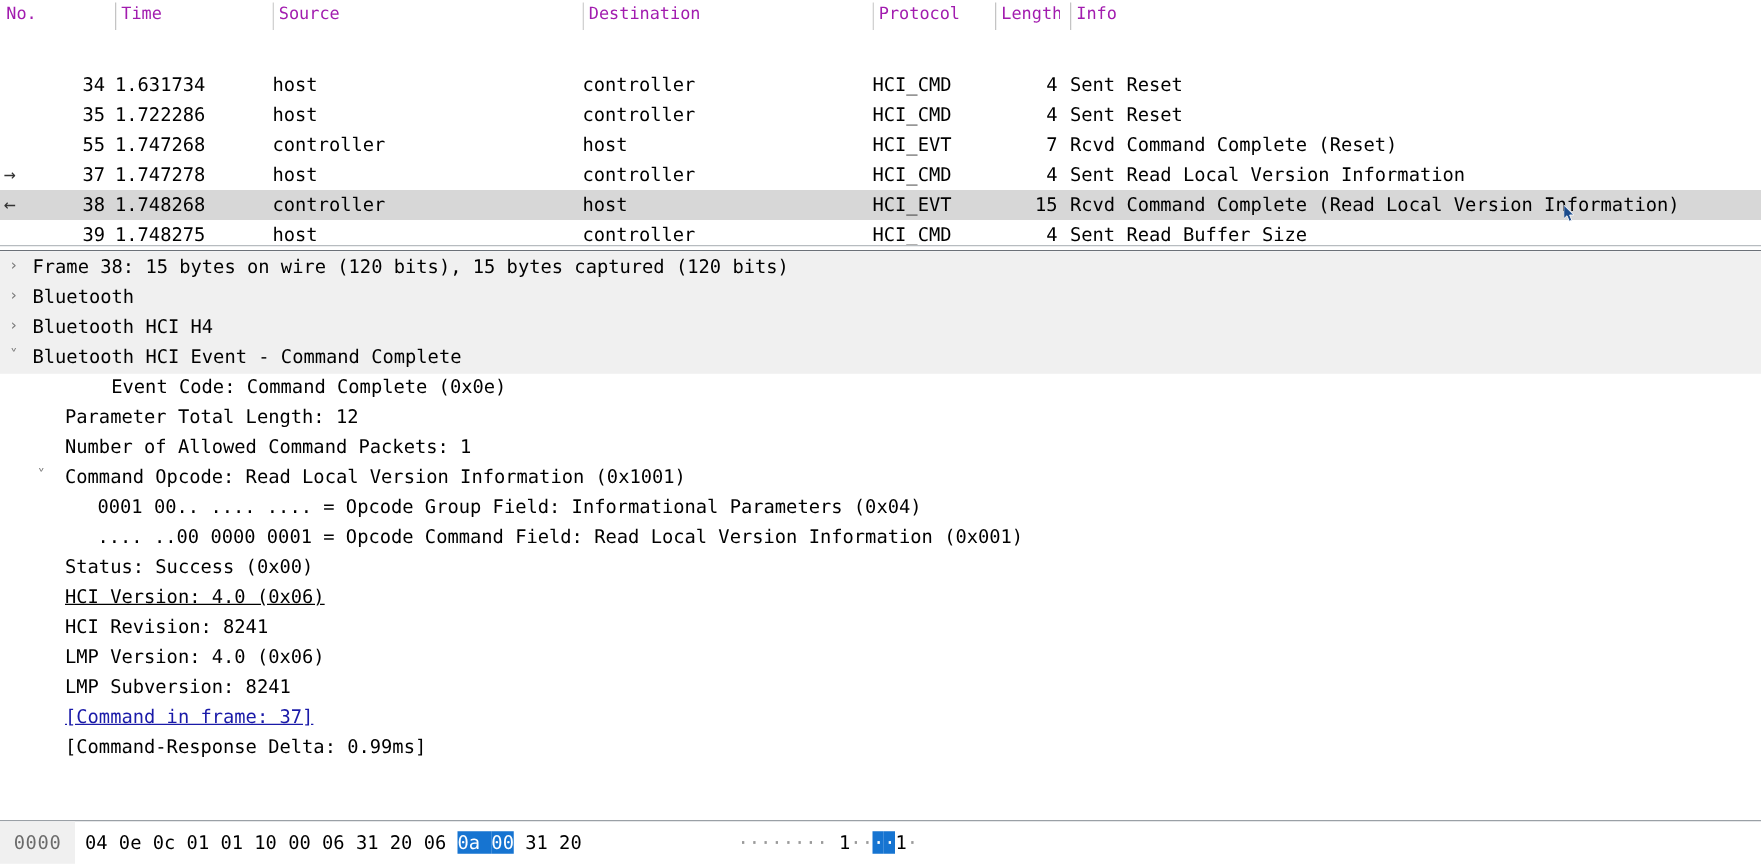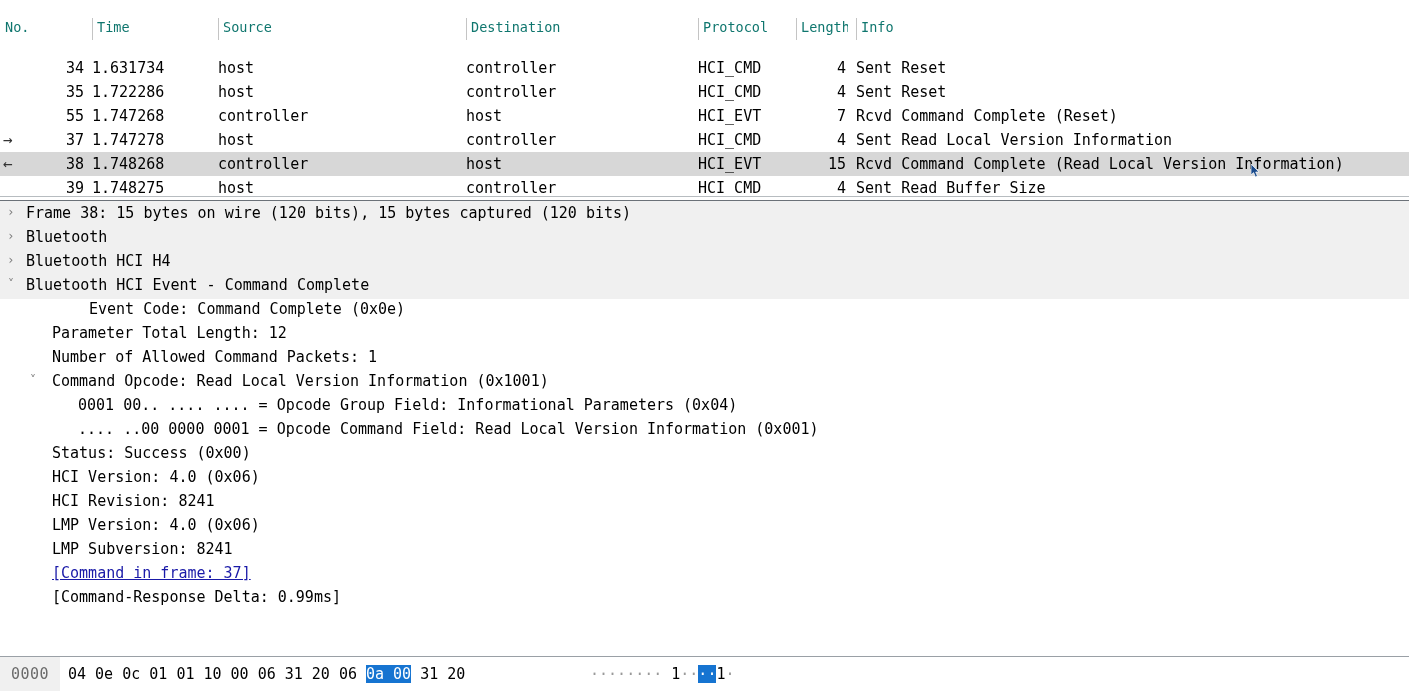--- a/index.html
+++ b/index.html
@@ -33,26 +33,26 @@
     flex: none;
   }
   .pl-header {
     position: relative;
     height: 24px;
     background: #ffffff;
     white-space: nowrap;
   }
   .pl-header .col {
     position: absolute;
-    top: 16px;
+    top: 0;
     height: 24px;
     line-height: 22px;
     font-family: "DejaVu Sans Mono", "Liberation Mono", monospace;
     font-size: 13.5px;
-    color: #0f766e;
+    color: #a21caf;
     padding-left: 5px;
     box-sizing: border-box;
     overflow: hidden;
   }
   .pl-header .col::after {
     content: "";
     position: absolute;
     left: 0;
     top: 2px;
     bottom: -2px;
@@ -371,21 +371,21 @@
         <div class="dt-row">
           <span class="dt-text" style="left: 78px;">0001 00.. .... .... = Opcode Group Field: Informational Parameters (0x04)</span>
         </div>
         <div class="dt-row">
           <span class="dt-text" style="left: 78px;">.... ..00 0000 0001 = Opcode Command Field: Read Local Version Information (0x001)</span>
         </div>
         <div class="dt-row">
           <span class="dt-text" style="left: 52px;">Status: Success (0x00)</span>
         </div>
         <div class="dt-row">
-          <span class="dt-text" style="left: 52px;">HCI Version: 4.0 (0x06)</span>
+          <span class="dt-text" style="left: 52px; text-decoration: underline;">HCI Version: 4.0 (0x06)</span>
         </div>
         <div class="dt-row">
           <span class="dt-text" style="left: 52px;">HCI Revision: 8241</span>
         </div>
         <div class="dt-row">
           <span class="dt-text" style="left: 52px;">LMP Version: 4.0 (0x06)</span>
         </div>
         <div class="dt-row">
           <span class="dt-text" style="left: 52px;">LMP Subversion: 8241</span>
         </div>

